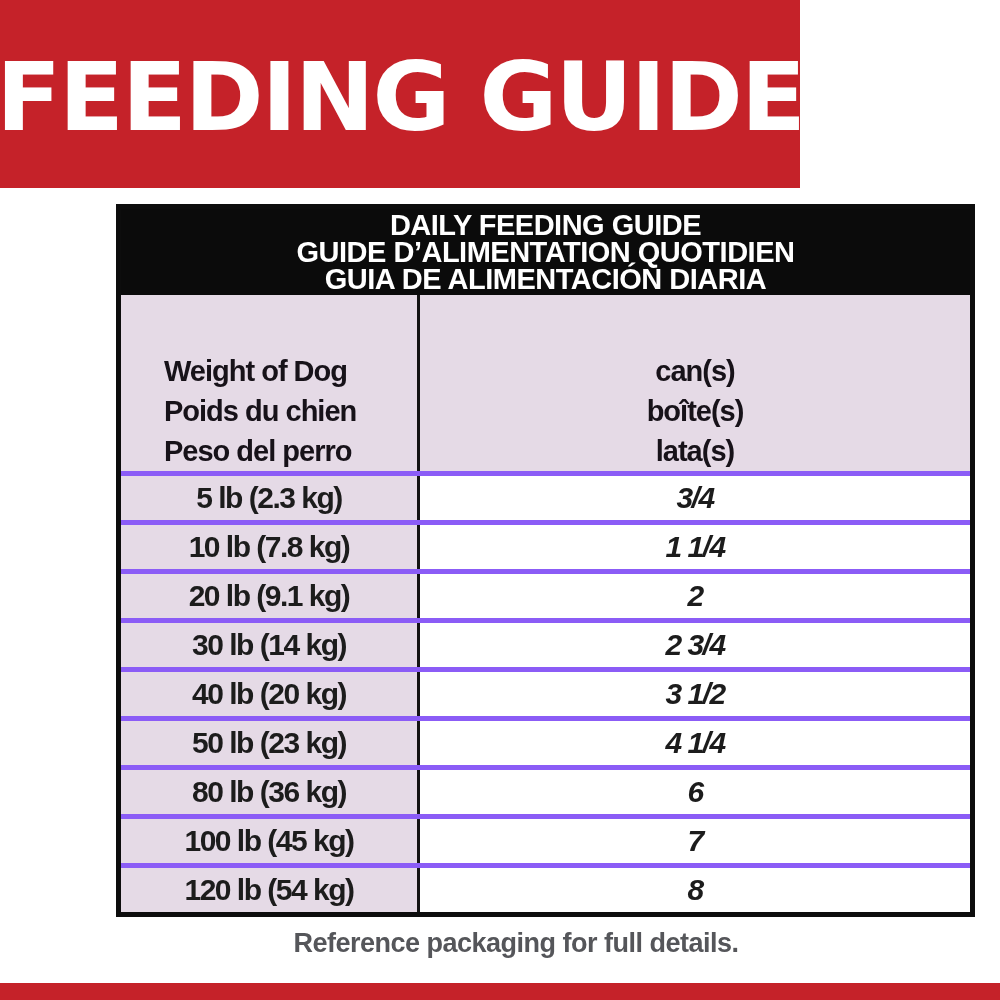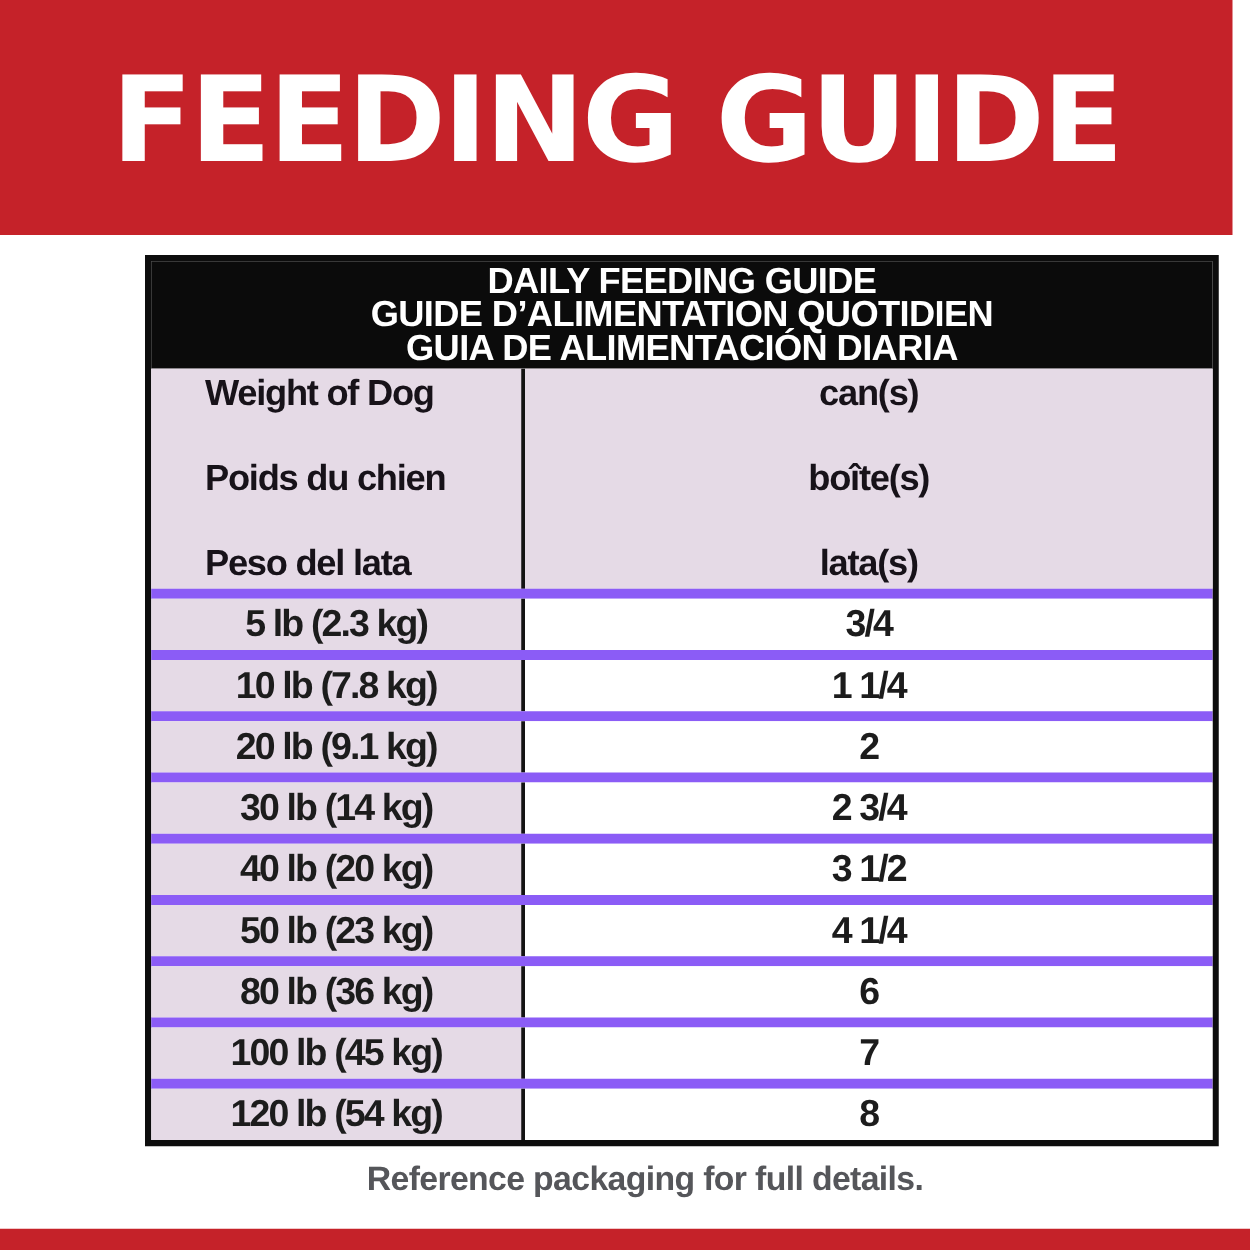--- a/index.html
+++ b/index.html
@@ -9,21 +9,21 @@
     height: 1000px;
     background: #ffffff;
     overflow: hidden;
     font-family: "Liberation Sans", "DejaVu Sans", sans-serif;
   }
 
   
   .banner {
     position: absolute;
     left: 0; top: 0;
-    width: 986px; height: 188px;
+    width: 800px; height: 188px;
     background: #c52229;
     display: flex;
     align-items: center;
     justify-content: center;
   }
   .banner h1 {
     margin: 0;
     padding-top: 6px;
     color: #ffffff;
     font-family: "DejaVu Sans", "Liberation Sans", sans-serif;
@@ -73,51 +73,51 @@
     width: 299px;
     flex: 0 0 299px;
     border-right: 3px solid #131313;
     background: #e5dae6;
   }
   .cell.amount { flex: 1 1 auto; }
 
   .hdr-row .cell {
     display: flex;
     flex-direction: column;
-    justify-content: space-between;
+    justify-content: flex-end;
   }
   .hdr-row .cell.weight { padding-left: 43px; align-items: flex-start; }
   .hdr-row .cell.amount { align-items: center; background: #e5dae6; }
   .hdr-line {
     font-weight: bold;
     font-size: 29px;
     line-height: 40px;
     letter-spacing: -1px;
     color: #171219;
     white-space: nowrap;
   }
 
   .rows { flex: 1 1 auto; display: flex; flex-direction: column; }
   .row {
     flex: 1 1 auto;
     display: flex;
-    border-top: 8px solid #8b5cf6;
+    border-top: 5px solid #8b5cf6;
     justify-content: flex-end;
   }
   .row .cell {
     display: flex;
     align-items: center;
     justify-content: center;
     font-size: 30px;
     font-weight: 600;
     letter-spacing: -1.5px;
     color: #1c1c1c;
     white-space: nowrap;
   }
-  .row .cell.amount { background: #ffffff; }
+  .row .cell.amount { background: #ffffff; font-style: italic; }
 
   
   .note {
     position: absolute;
     left: 16px; top: 928px;
     width: 1000px;
     margin: 0;
     text-align: center;
     font-size: 27px;
     font-weight: bold;
@@ -145,21 +145,21 @@
     <div class="band">
       <div class="band-line">DAILY FEEDING GUIDE</div>
       <div class="band-line">GUIDE D’ALIMENTATION QUOTIDIEN</div>
       <div class="band-line">GUIA DE ALIMENTACIÓN DIARIA</div>
     </div>
 
     <div class="hdr-row">
       <div class="cell weight">
         <div class="hdr-line">Weight of Dog</div>
         <div class="hdr-line">Poids du chien</div>
-        <div class="hdr-line">Peso del lata</div>
+        <div class="hdr-line">Peso del perro</div>
       </div>
       <div class="cell amount">
         <div class="hdr-line">can(s)</div>
         <div class="hdr-line">boîte(s)</div>
         <div class="hdr-line">lata(s)</div>
       </div>
     </div>
 
     <div class="rows">
       <div class="row">

